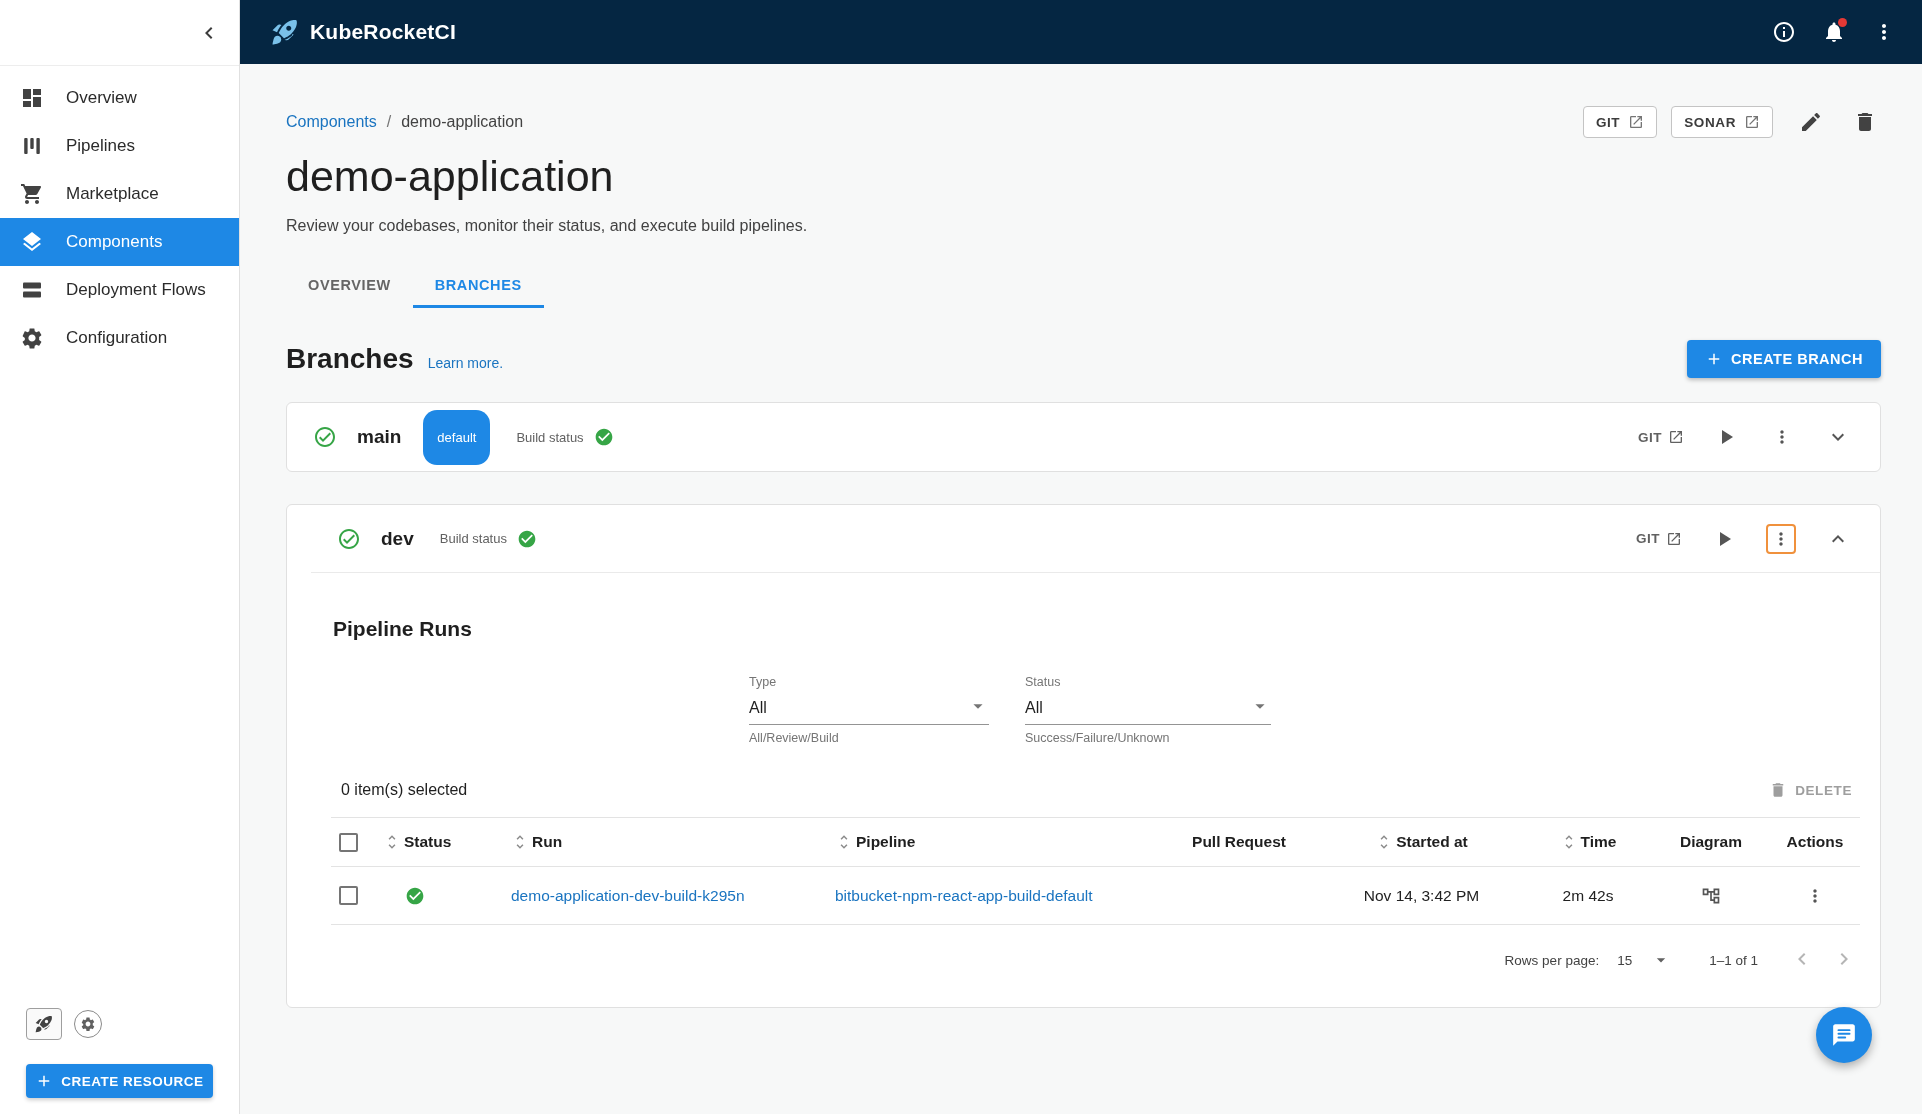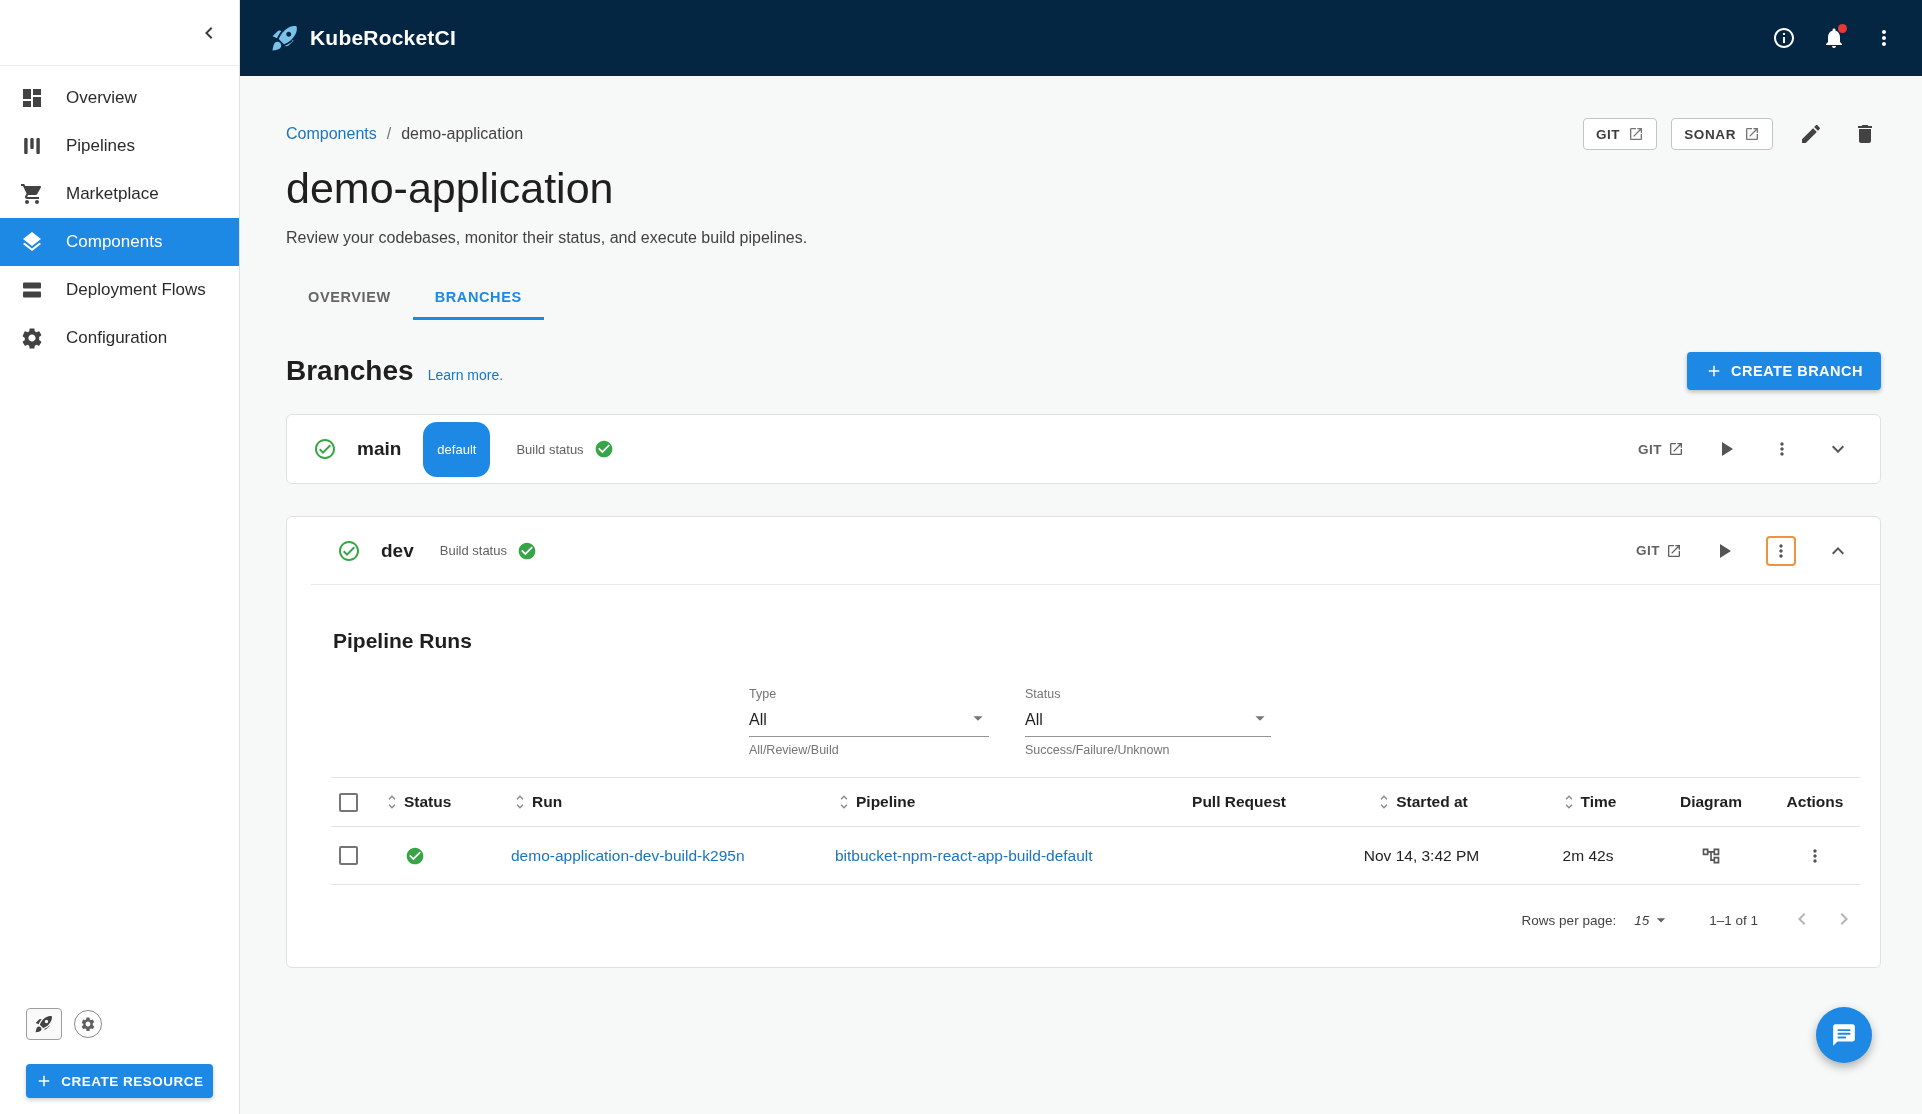--- a/index.html
+++ b/index.html
@@ -25,21 +25,21 @@
   .nav-item.active .nav-ic{color:#fff;}
   .sidebar-bottom{margin-top:auto;padding:0 26px 16px 26px;}
   .side-tools{display:flex;align-items:center;gap:8px;margin-bottom:24px;}
   .tool-btn{display:flex;align-items:center;justify-content:center;width:36px;height:32px;color:#424242;}
   .tool-btn.selected{border:1px solid #9e9e9e;border-radius:4px;background:#fafafa;}
   .tool-circle{display:flex;align-items:center;justify-content:center;width:28px;height:28px;border-radius:50%;border:1.5px solid #8a8a8a;color:#616161;}
   .create-resource-btn{width:100%;height:34px;background:var(--accent);color:#fff;border-radius:4px;display:flex;align-items:center;justify-content:center;gap:8px;font-size:13.5px;font-weight:bold;letter-spacing:.5px;box-shadow:0 2px 4px rgba(0,0,0,.2);}
 
   
   .main{flex:1;display:flex;flex-direction:column;height:100%;min-width:0;}
-  .appbar{height:76px;background:var(--app-bar);display:flex;align-items:center;justify-content:space-between;padding:0 26px 0 30px;flex:0 0 auto;}
+  .appbar{height:64px;background:var(--app-bar);display:flex;align-items:center;justify-content:space-between;padding:0 26px 0 30px;flex:0 0 auto;}
   .brand{display:flex;align-items:center;gap:10px;color:#fff;}
   .brand .ic{color:#7ac1ea;width:30px;height:30px;}
   .brand-name{font-size:21px;font-weight:bold;letter-spacing:.2px;}
   .appbar-actions{display:flex;align-items:center;gap:26px;color:#fff;}
   .appbar-actions button{display:flex;align-items:center;position:relative;}
   .notif-dot{position:absolute;top:-2px;right:-1px;width:9px;height:9px;border-radius:50%;background:#e53935;}
 
   
   .content{flex:1;background:var(--content-bg);position:relative;padding:0 41px 0 46px;overflow:hidden;}
   .breadcrumb-row{margin-top:42px;display:flex;align-items:center;justify-content:space-between;}
@@ -100,21 +100,21 @@
   .th,.td{display:flex;align-items:center;gap:3px;}
   .al{justify-content:flex-start;} .ac{justify-content:center;}
   .sort-ic{color:#8a8a8a;}
   .cbx{width:19px;height:19px;border:2px solid #757575;border-radius:2px;background:#fff;cursor:pointer;margin-left:8px;}
   .td.status-cell{padding-left:22px;}
   .run-link,.pipeline-link{color:var(--link);text-decoration:none;cursor:pointer;}
   .td .ic-diagram{color:#555;}
   .row-kebab{color:#555;}
 
   .pagination{display:flex;align-items:center;justify-content:flex-end;gap:10px;margin-top:10px;min-height:50px;color:#424242;font-size:13.5px;padding-right:4px;}
-  .rpp-select{display:flex;align-items:center;gap:2px;margin-left:8px;margin-right:28px;cursor:pointer;font-style:italic;}
+  .rpp-select{display:flex;align-items:center;gap:19px;margin-left:8px;margin-right:28px;cursor:pointer;}
   .rpp-select .ic{color:#616161;width:20px;height:20px;}
   .range-label{margin-right:22px;}
   .page-nav{display:flex;align-items:center;gap:18px;color:#b5b5b5;}
 
   
   .context-menu{position:absolute;left:1448px;top:492px;width:138px;background:#fff;border-radius:4px;box-shadow:0 5px 18px rgba(0,0,0,.28);z-index:20;}
   .menu-item{height:54px;display:flex;align-items:center;justify-content:space-between;padding:0 20px 0 18px;font-size:16px;color:#1f1f1f;background:#fff;}
   .menu-item .ic20{color:#424242;}
   .menu-item.delete-highlight{outline:3px solid var(--highlight-outline);outline-offset:1px;border-radius:2px;}
 
@@ -375,20 +375,29 @@
             <div class="filter-control">
               <span class="filter-value">All</span>
               <svg class="ic" viewBox="0 0 24 24">
                   <path d="M7 10l5 5 5-5z"></path>
                 </svg>
             </div>
             <div class="filter-helper">Success/Failure/Unknown</div>
           </div>
         </div>
 
+        <div class="selected-row">
+          <span class="selected-text">0 item(s) selected</span>
+          <button class="bulk-delete">
+            <svg class="ic ic18" viewBox="0 0 24 24">
+                <path d="M6 19c0 1.1.9 2 2 2h8c1.1 0 2-.9 2-2V7H6v12zM19 4h-3.5l-1-1h-5l-1 1H5v2h14V4z"></path>
+              </svg>
+            <span>DELETE</span>
+          </button>
+        </div>
 
         <div class="runs-table">
           <div class="tr head">
             <div class="th al">
                 <span class="cbx"></span>
               </div>
             <div class="th al">
               <svg class="ic ic18 sort-ic" viewBox="0 0 24 24">
                   <path d="M12 5.83 15.17 9l1.41-1.41L12 3 7.41 7.59 8.83 9 12 5.83zm0 12.34L8.83 15l-1.41 1.41L12 21l4.59-4.59L15.17 15 12 18.17z"></path>
                 </svg>

